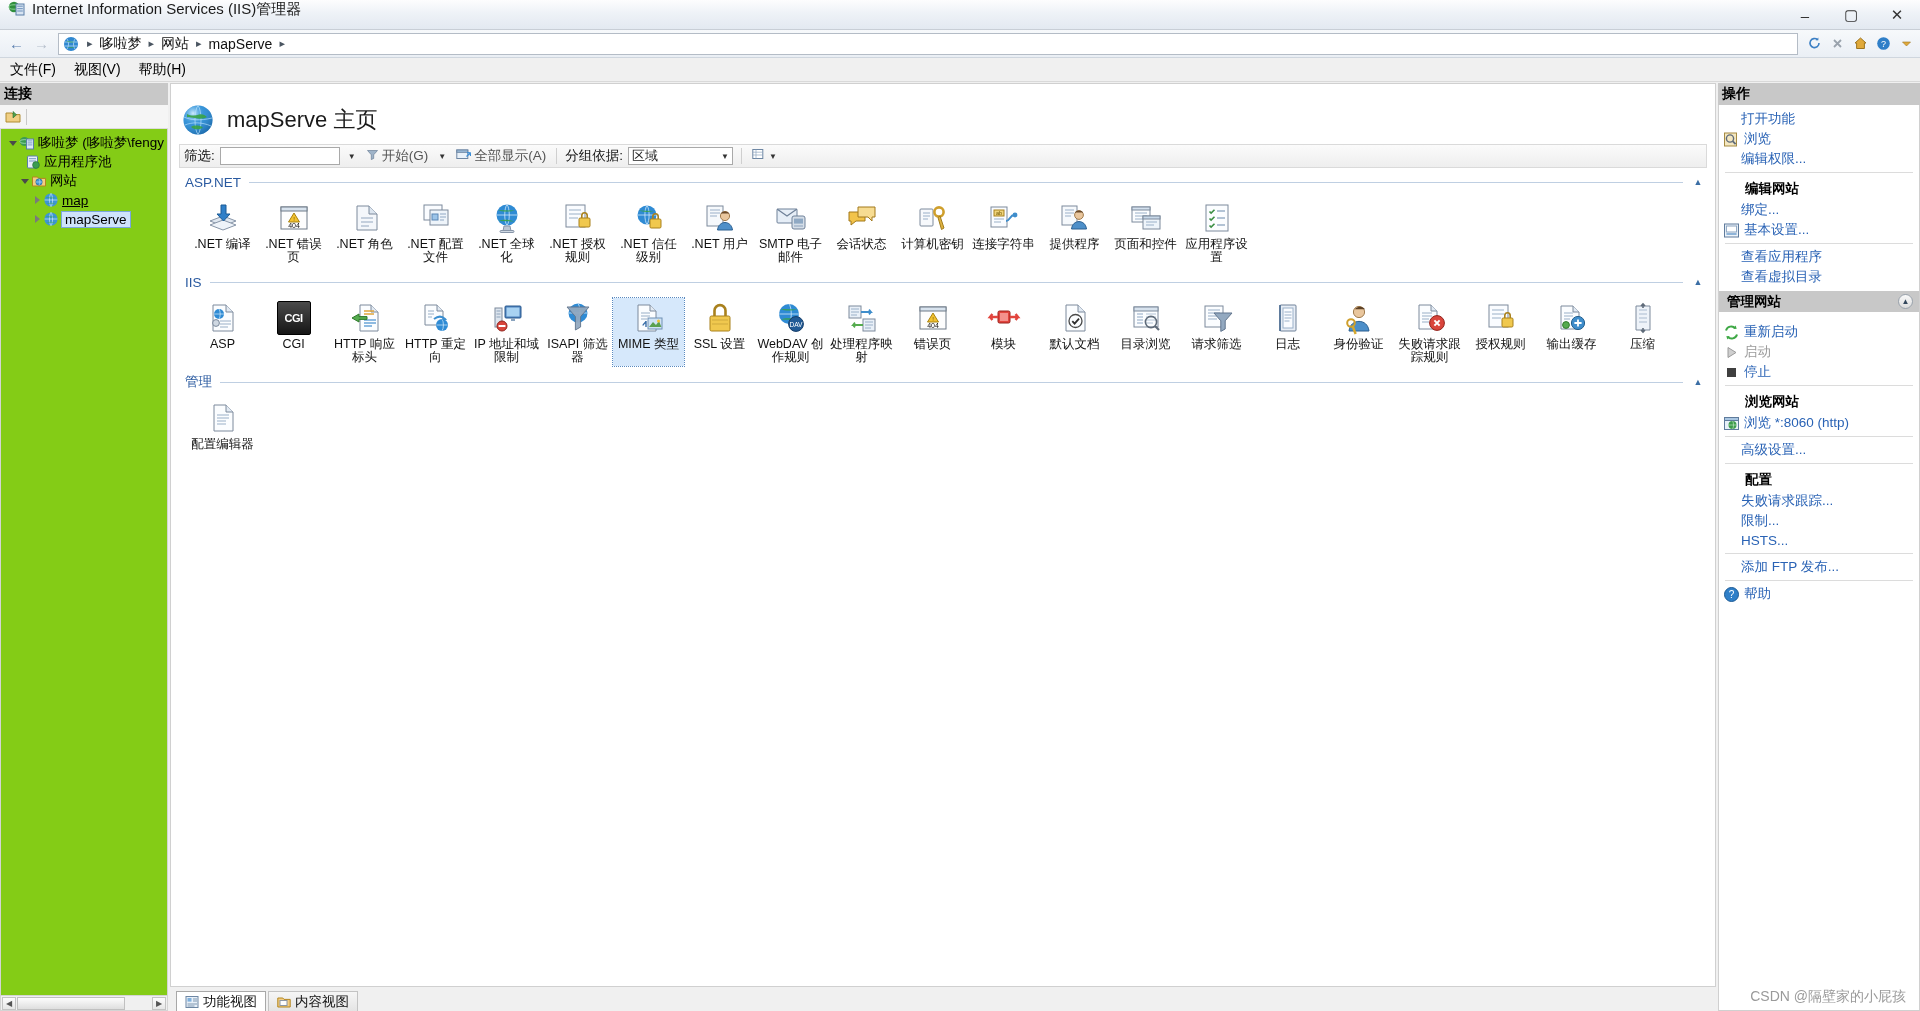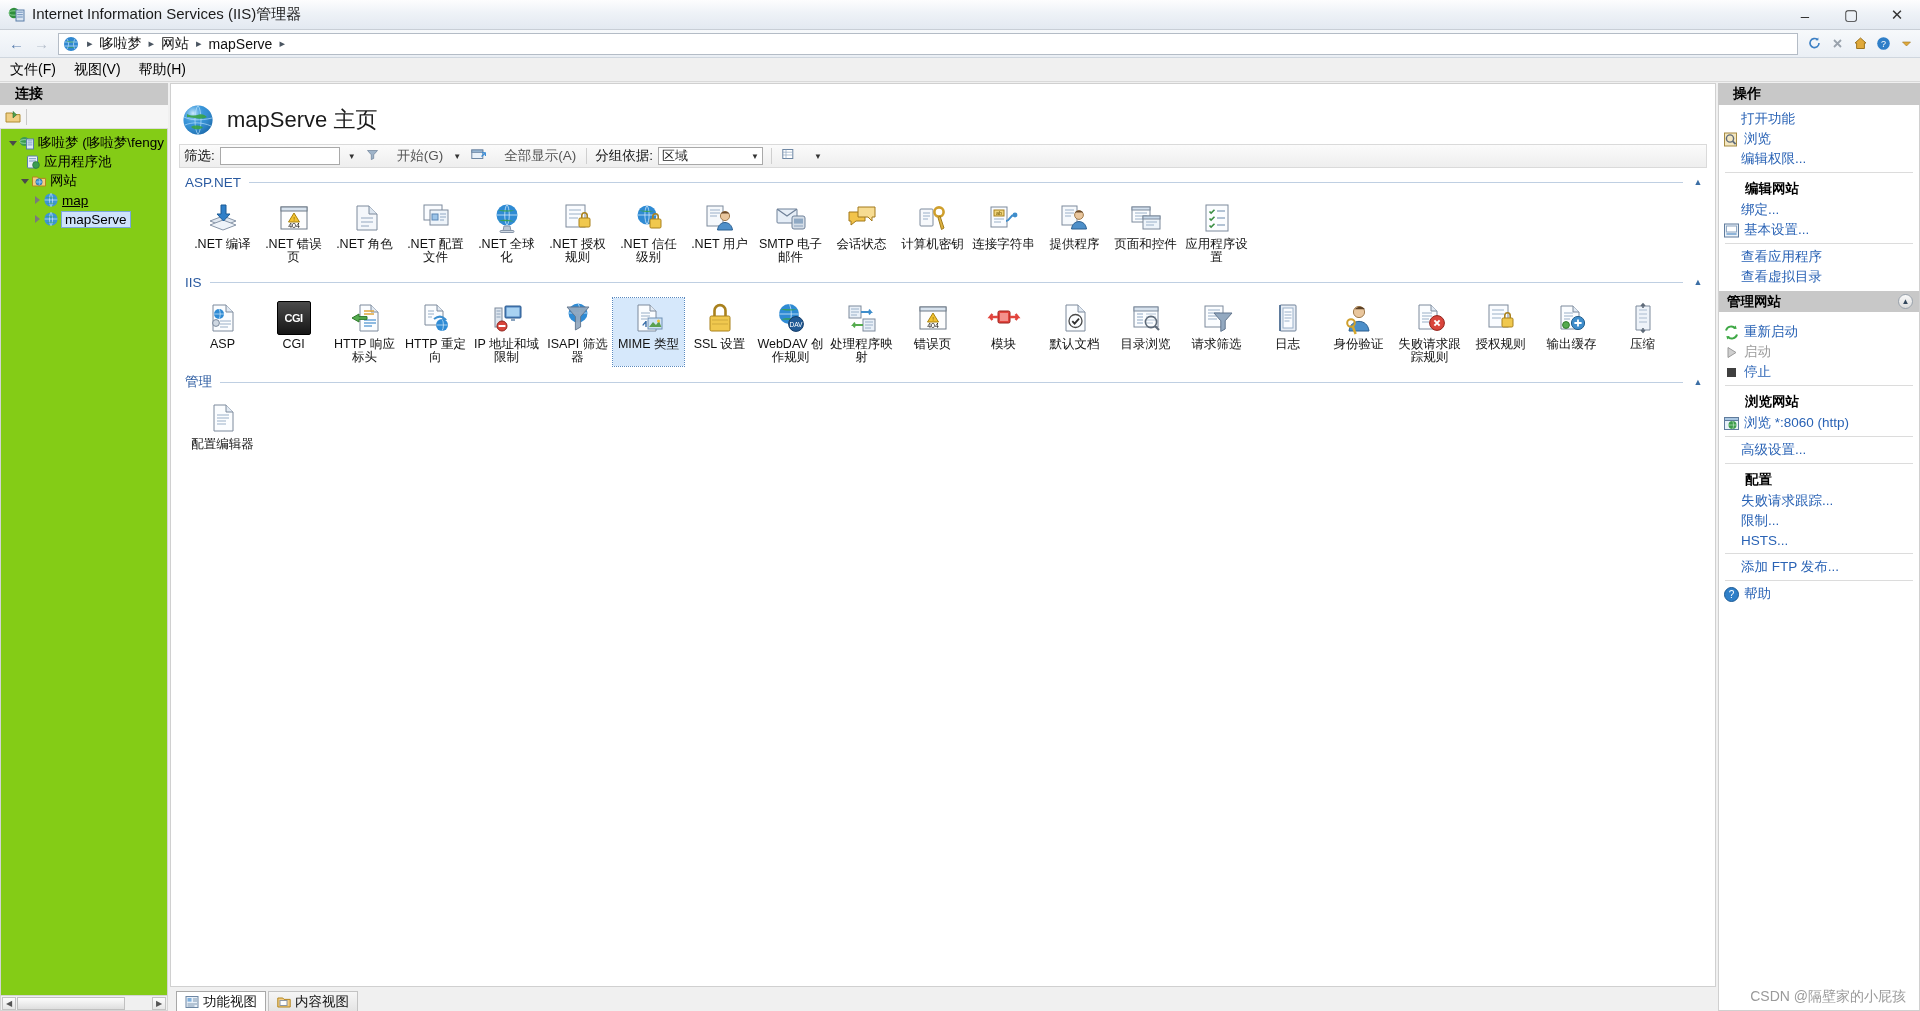--- a/index.html
+++ b/index.html
@@ -12,21 +12,21 @@
     background:#f0f0f0;
     overflow:hidden;
     position:relative;
   }
 
   
   #titlebar {
     height:30px;
     background:linear-gradient(180deg,#fdfdfe 0%,#eef2f7 45%,#e3e9f1 100%);
     border-bottom:1px solid #c8ced6;
-    display:flex; align-items:center;
+    display:flex; 
     position:relative;
   }
   #titlebar .app-icon {
     width:18px;height:18px;margin:0 6px 0 8px;
     position:relative; flex:none;
   }
   #titlebar .title-text { font-size:15px; color:#1a1a1a; }
   .winbtns { position:absolute; right:0; top:0; height:30px; display:flex; }
   .winbtn {
     width:46px;height:30px;display:flex;align-items:center;justify-content:center;
@@ -69,21 +69,21 @@
   #panes {
     position:absolute; top:83px; left:0; right:0; bottom:0;
     display:flex;
     background:#f0f0f0;
   }
 
   
   #leftpane { width:168px; flex:none; display:flex; flex-direction:column; background:#f0f0f0; }
   .pane-header {
     height:22px; background:#c8c8c8;
-    display:flex; align-items:center; padding:0 15px;
+    display:flex; align-items:center; padding:0 4px;
     font-size:14px; font-weight:bold; color:#000;
   }
   #conn-toolbar {
     height:24px; background:#f5f5f5; border-bottom:1px solid #dcdcdc;
     display:flex; align-items:center; padding:0 4px; gap:4px;
   }
   #conn-toolbar .tb-ic { width:18px;height:18px; }
   #conn-toolbar .tb-sep { width:1px;height:16px;background:#c9c9c9; }
   #tree {
     flex:1; background:#84cc16; border:1px solid #d4d4d4; border-top:none;
@@ -119,21 +119,21 @@
   #filterbar {
     height:24px; margin:0 8px; display:flex; align-items:center; gap:5px;
     font-size:13.5px; color:#222;
     background:linear-gradient(180deg,#fbfbfb,#eeeeee);
     border:1px solid #dadada;
     padding:0 4px;
   }
   .fb-label { color:#111; }
   .fb-input { width:120px; height:18px; background:#fff; border:1px solid #a9a9a9; }
   .fb-combo-btn { width:14px;height:18px; display:flex;align-items:center;justify-content:center; font-size:8px; color:#333; }
-  .fb-btn { display:flex; align-items:center; gap:18px; color:#555; padding:0 2px; }
+  .fb-btn { display:flex; align-items:center; gap:3px; color:#555; padding:0 2px; }
   .fb-sep { width:1px; height:16px; background:#cfcfcf; margin:0 3px; }
   .fb-sel { width:105px;height:18px;background:#fff;border:1px solid #a9a9a9; display:flex;align-items:center;padding:0 3px; font-size:13px; }
   .fb-sel .cap { flex:1; }
   .fb-sel .arr { font-size:8px; color:#333; }
 
   #features { flex:1; overflow:hidden; padding:4px 10px 0 10px; }
   .section-head {
     display:flex; align-items:center; gap:8px; height:20px;
     color:#2a5aa0; font-size:13.5px; padding-left:4px;
   }

